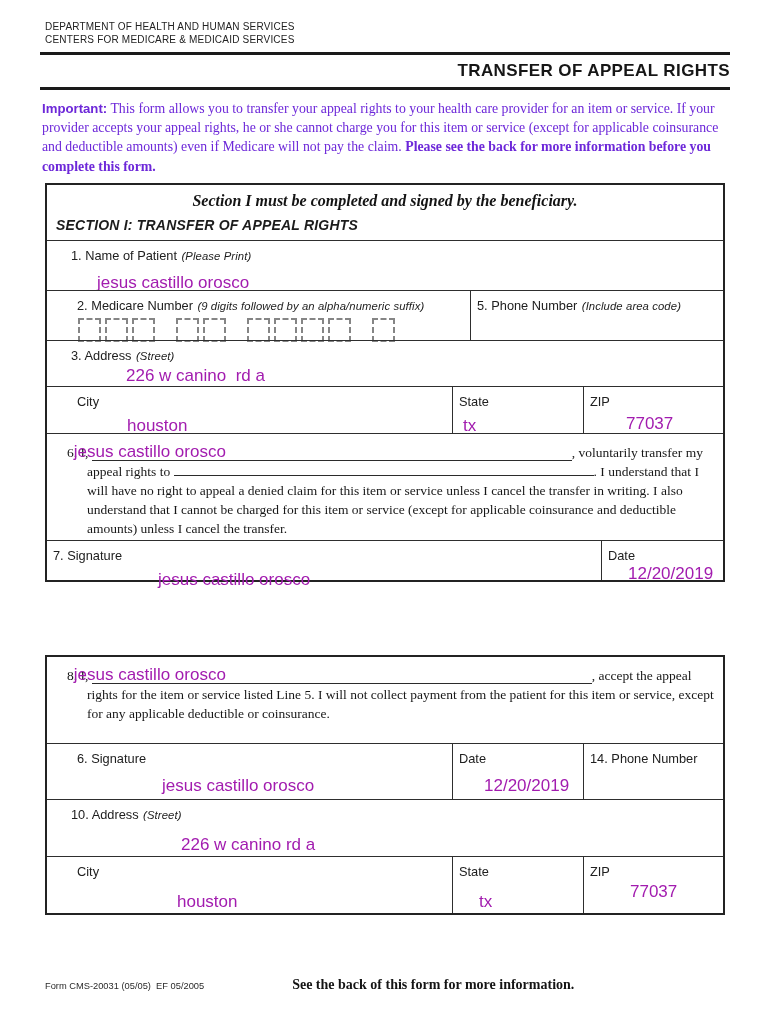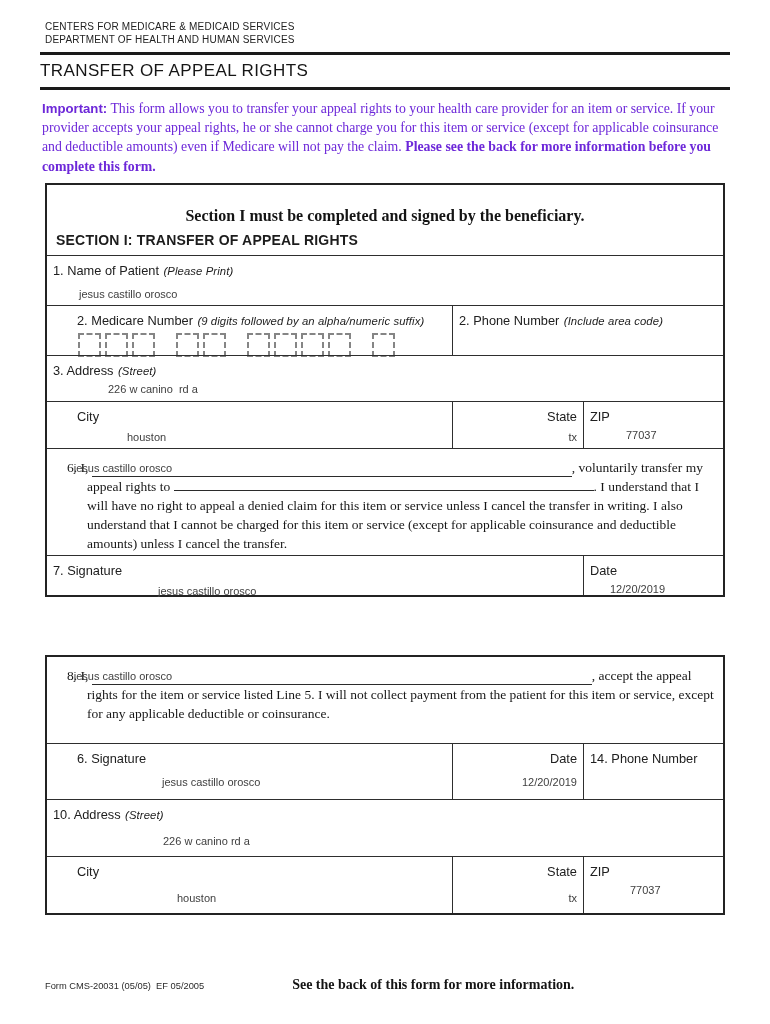--- a/index.html
+++ b/index.html
@@ -3,44 +3,44 @@
 <meta charset="utf-8">
 <style>
   * { box-sizing: border-box; margin: 0; padding: 0; }
   html,body { width:770px; height:1024px; background:#ffffff; }
   body { position:relative; font-family:"Liberation Sans",sans-serif; color:#1c1c1c; }
   .abs { position:absolute; }
 
   
   .agency { left:45px; top:20px; font-size:10px; line-height:13px; letter-spacing:.2px; color:#222; }
   .rule { left:40px; width:690px; height:3px; background:#1a1a1a; }
-  .form-title { left:40px; width:690px; top:61px; text-align:left; font-weight:normal; font-size:17px; letter-spacing:.4px; color:#161616; }
+  .form-title { left:40px; width:690px; top:61px; text-align:right; font-weight:bold; font-size:17px; letter-spacing:.4px; color:#161616; }
 
   
   .intro { left:42px; width:692px; top:99px; font-family:"Liberation Serif",serif; font-size:13.8px; line-height:19.2px; color:#6d28d9; }
   .intro .imp { font-family:"Liberation Sans",sans-serif; font-weight:bold; font-size:13.2px; }
   .intro .tail { font-weight:bold; }
 
   
   .sbox { left:45px; width:680px; border:2px solid #232323; background:#fff; }
   .row { border-top:1px solid #2e2e2e; position:relative; display:flex; }
   .row:first-child { border-top:none; }
   .cell { padding:5px 6px; position:relative; }
   .cell + .cell { border-left:1px solid #2e2e2e; }
-  .w-left { width:405px;padding-left:30px; } .w-mid { width:131px;text-align:right; } .w-right { width:140px; }
+  .w-left { width:405px;padding-left:30px; } .w-mid { width:131px; } .w-right { width:140px; }
   .w-sig { width:536px; }
-  .grow { flex:1; }
-
-  .banner { display:block; border-top:none; padding:22px 6px 4px 6px; }
+  .grow { flex:1;margin-left:18px; }
+
+  .banner { display:block; border-top:none; padding:7px 6px 4px 6px;font-style:italic; }
   .banner-serif { text-align:center; font-family:"Liberation Serif",serif; font-weight:bold; font-size:16px; color:#141414; }
   .banner-head { font-weight:bold; font-size:14px; padding:7px 0 3px 3px; letter-spacing:.2px; }
 
   .lbl { font-size:12.8px; color:#202020; }
   .hint { font-style:italic; font-size:11.3px; letter-spacing:.1px; }
-  .val { font-size:11px; color:#404040; display:inline-block; white-space:pre; }
+  .val { font-size:17px; color:#a21caf; display:inline-block; white-space:pre; }
 
   
   .mboxes { display:flex; align-items:flex-start; margin:4px 0 0 1px; }
   .mgroup { display:flex; margin-right:17px; }
   .mgroup:last-child { margin-right:0; }
   .mbox { width:23px; height:24px; border:2px dashed #858585; background:#fff; margin-right:4px; }
 
   
   .para { font-family:"Liberation Serif",serif; font-size:13.5px; line-height:19px; color:#171717;
           padding:9px 3px 4px 8px; width:100%;margin-left:12px; }
@@ -51,22 +51,22 @@
 
   
   .footer { left:45px; top:977px; width:690px; display:flex; align-items:baseline;gap:33px; }
   .form-no { font-size:9.3px; color:#2a2a2a; white-space:pre; }
   .back-note { font-family:"Liberation Serif",serif; font-weight:bold; font-size:14px; margin-left:55px; color:#141414; }
 </style>
 </head>
 <body>
 
 <div class="abs agency">
+  <div>DEPARTMENT OF HEALTH AND HUMAN SERVICES</div>
   <div>CENTERS FOR MEDICARE &amp; MEDICAID SERVICES</div>
-  <div>DEPARTMENT OF HEALTH AND HUMAN SERVICES</div>
 </div>
 <div class="abs rule" style="top:52px"></div>
 <div class="abs form-title">TRANSFER OF APPEAL RIGHTS</div>
 <div class="abs rule" style="top:87px"></div>
 
 <p class="abs intro"><span class="imp">Important:</span><span> This form allows you to transfer your appeal rights to your health care provider for an item or service. If your provider accepts your appeal rights, he or she cannot charge you for this item or service (except for applicable coinsurance and deductible amounts) even if Medicare will not pay the claim. </span><span class="tail">Please see the back for more information before you complete this form.</span></p>
 
 <div class="abs sbox" style="top:183px">
 
   <div class="row banner">
@@ -101,21 +101,21 @@
             <span class="mbox"></span>
             <span class="mbox"></span>
             <span class="mbox"></span>
           </span>
           <span class="mgroup">
             <span class="mbox"></span>
           </span>
         </div>
     </div>
     <div class="cell grow">
-      <span class="lbl">2. Phone Number</span>
+      <span class="lbl">5. Phone Number</span>
       <span class="hint">(Include area code)</span>
     </div>
   </div>
 
   <div class="row" style="height:46px">
     <div class="cell grow">
       <span class="lbl">3. Address</span>
       <span class="hint">(Street)</span>
       <div><span class="val" style="margin:2px 0 0 55px">226 w canino  rd a</span></div>
     </div>

